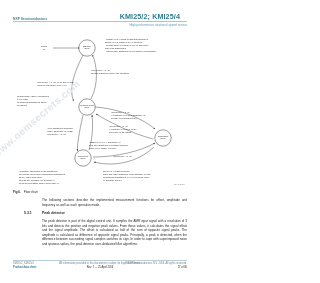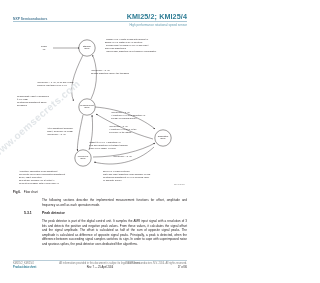--- a/index.html
+++ b/index.html
@@ -14,21 +14,21 @@
   .page{position:absolute;inset:0;}
 
   
   .hdr{position:absolute;left:0;top:0;width:200px;height:30px;}
   .hdr-company{
     position:absolute;left:13px;top:16.5px;
     font-size:3.3px;font-weight:bold;color:#4a7a96;
     letter-spacing:.05px;white-space:nowrap;
   }
   .hdr-title{
-    position:absolute;right:13px;top:12px;
+    position:absolute;right:20px;top:12px;
     font-size:7.2px;font-weight:bold;color:#2f7d95;
     letter-spacing:.1px;white-space:nowrap;text-align:center;
   }
   .hdr-sub{
     position:absolute;right:13px;top:22.5px;
     font-size:3.1px;color:#6aa0b4;white-space:nowrap;text-align:right;
   }
   .hdr-rule{
     position:absolute;left:13px;right:13px;top:21.3px;
     height:.5px;background:#a9c6d4;

